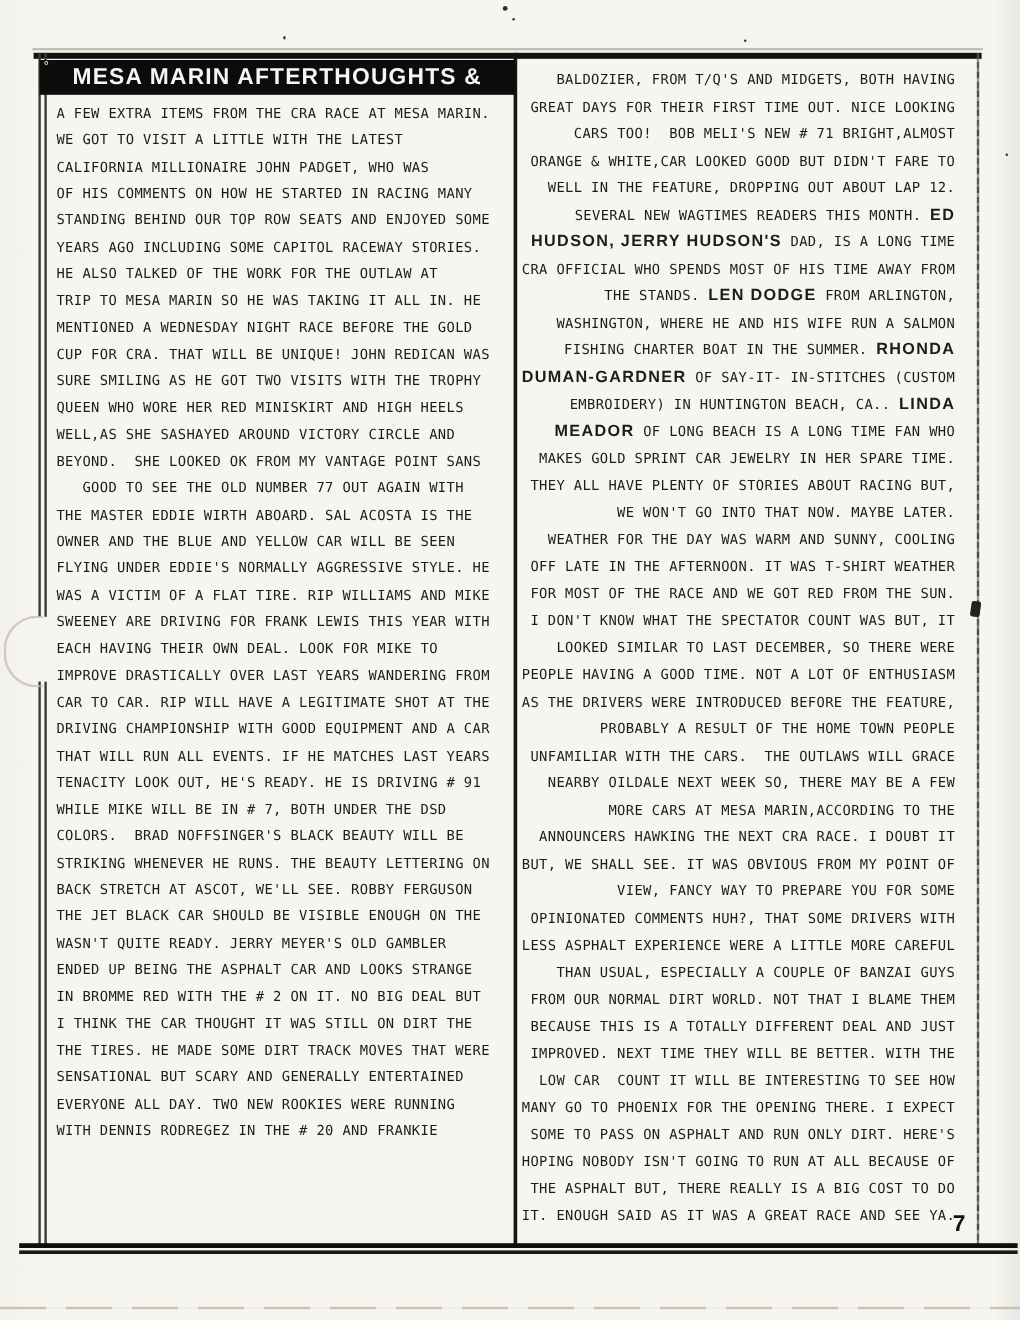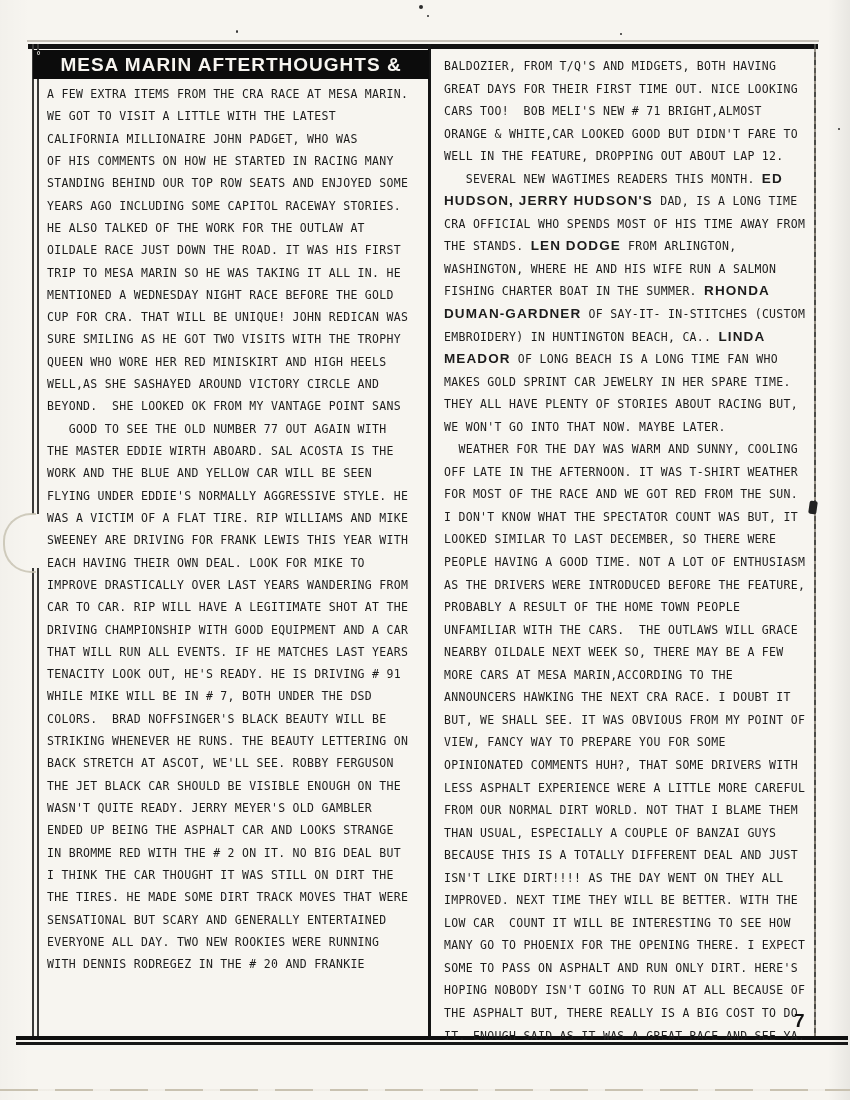--- a/index.html
+++ b/index.html
@@ -39,21 +39,21 @@
     padding-left:0;text-align:center;
     box-sizing:border-box;
   }
   .corner-mark{
     position:absolute;left:36px;top:51px;color:#f1efe8;
     font-family:"DejaVu Sans", sans-serif;font-size:10px;line-height:10px;z-index:3;
   }
   
   .col{position:absolute;color:#1c1c1c;font-size:11.5px;letter-spacing:0.3px;}
   .col-left{left:47px;top:83px;width:380px;--lh:22.32px;}
-  .col-right{left:444px;top:55px;width:368px;--lh:22.55px;}
+  .col-right{left:428px;top:55px;width:368px;text-align:right;--lh:22.55px;}
   .line{white-space:pre;line-height:var(--lh);height:var(--lh);}
   .bname{
     font-family:"Liberation Sans", sans-serif;font-weight:bold;
     font-size:13.5px;letter-spacing:1.1px;
   }
   .page-number{
     position:absolute;left:794px;top:1010px;color:#111;
     font-family:"Liberation Sans", sans-serif;font-weight:bold;font-size:19px;
   }
   
@@ -93,31 +93,30 @@
   <span class="corner-mark">°</span>
 
   <div class="col col-left" id="col-left">
       <div class="line"><span>A FEW EXTRA ITEMS FROM THE CRA RACE AT MESA MARIN.</span></div>
       <div class="line"><span>WE GOT TO VISIT A LITTLE WITH THE LATEST</span></div>
       <div class="line"><span>CALIFORNIA MILLIONAIRE JOHN PADGET, WHO WAS</span></div>
       <div class="line"><span>OF HIS COMMENTS ON HOW HE STARTED IN RACING MANY</span></div>
       <div class="line"><span>STANDING BEHIND OUR TOP ROW SEATS AND ENJOYED SOME</span></div>
       <div class="line"><span>YEARS AGO INCLUDING SOME CAPITOL RACEWAY STORIES.</span></div>
       <div class="line"><span>HE ALSO TALKED OF THE WORK FOR THE OUTLAW AT</span></div>
-      <div class="line"><span>OILDALE RACE JUST DOWN THE ROAD. IT WAS HIS FIRST</span></div>
       <div class="line"><span>TRIP TO MESA MARIN SO HE WAS TAKING IT ALL IN. HE</span></div>
       <div class="line"><span>MENTIONED A WEDNESDAY NIGHT RACE BEFORE THE GOLD</span></div>
       <div class="line"><span>CUP FOR CRA. THAT WILL BE UNIQUE! JOHN REDICAN WAS</span></div>
       <div class="line"><span>SURE SMILING AS HE GOT TWO VISITS WITH THE TROPHY</span></div>
       <div class="line"><span>QUEEN WHO WORE HER RED MINISKIRT AND HIGH HEELS</span></div>
       <div class="line"><span>WELL,AS SHE SASHAYED AROUND VICTORY CIRCLE AND</span></div>
       <div class="line"><span>BEYOND.  SHE LOOKED OK FROM MY VANTAGE POINT SANS</span></div>
       <div class="line"><span>   GOOD TO SEE THE OLD NUMBER 77 OUT AGAIN WITH</span></div>
       <div class="line"><span>THE MASTER EDDIE WIRTH ABOARD. SAL ACOSTA IS THE</span></div>
-      <div class="line"><span>WORK AND THE BLUE AND YELLOW CAR WILL BE SEEN</span></div>
+      <div class="line"><span>OWNER AND THE BLUE AND YELLOW CAR WILL BE SEEN</span></div>
       <div class="line"><span>FLYING UNDER EDDIE'S NORMALLY AGGRESSIVE STYLE. HE</span></div>
       <div class="line"><span>WAS A VICTIM OF A FLAT TIRE. RIP WILLIAMS AND MIKE</span></div>
       <div class="line"><span>SWEENEY ARE DRIVING FOR FRANK LEWIS THIS YEAR WITH</span></div>
       <div class="line"><span>EACH HAVING THEIR OWN DEAL. LOOK FOR MIKE TO</span></div>
       <div class="line"><span>IMPROVE DRASTICALLY OVER LAST YEARS WANDERING FROM</span></div>
       <div class="line"><span>CAR TO CAR. RIP WILL HAVE A LEGITIMATE SHOT AT THE</span></div>
       <div class="line"><span>DRIVING CHAMPIONSHIP WITH GOOD EQUIPMENT AND A CAR</span></div>
       <div class="line"><span>THAT WILL RUN ALL EVENTS. IF HE MATCHES LAST YEARS</span></div>
       <div class="line"><span>TENACITY LOOK OUT, HE'S READY. HE IS DRIVING # 91</span></div>
       <div class="line"><span>WHILE MIKE WILL BE IN # 7, BOTH UNDER THE DSD</span></div>
@@ -161,24 +160,23 @@
       <div class="line"><span>AS THE DRIVERS WERE INTRODUCED BEFORE THE FEATURE,</span></div>
       <div class="line"><span>PROBABLY A RESULT OF THE HOME TOWN PEOPLE</span></div>
       <div class="line"><span>UNFAMILIAR WITH THE CARS.  THE OUTLAWS WILL GRACE</span></div>
       <div class="line"><span>NEARBY OILDALE NEXT WEEK SO, THERE MAY BE A FEW</span></div>
       <div class="line"><span>MORE CARS AT MESA MARIN,ACCORDING TO THE</span></div>
       <div class="line"><span>ANNOUNCERS HAWKING THE NEXT CRA RACE. I DOUBT IT</span></div>
       <div class="line"><span>BUT, WE SHALL SEE. IT WAS OBVIOUS FROM MY POINT OF</span></div>
       <div class="line"><span>VIEW, FANCY WAY TO PREPARE YOU FOR SOME</span></div>
       <div class="line"><span>OPINIONATED COMMENTS HUH?, THAT SOME DRIVERS WITH</span></div>
       <div class="line"><span>LESS ASPHALT EXPERIENCE WERE A LITTLE MORE CAREFUL</span></div>
+      <div class="line"><span>THAN USUAL, ESPECIALLY A COUPLE OF BANZAI GUYS</span></div>
       <div class="line"><span>FROM OUR NORMAL DIRT WORLD. NOT THAT I BLAME THEM</span></div>
-      <div class="line"><span>THAN USUAL, ESPECIALLY A COUPLE OF BANZAI GUYS</span></div>
       <div class="line"><span>BECAUSE THIS IS A TOTALLY DIFFERENT DEAL AND JUST</span></div>
-      <div class="line"><span>ISN'T LIKE DIRT!!!! AS THE DAY WENT ON THEY ALL</span></div>
       <div class="line"><span>IMPROVED. NEXT TIME THEY WILL BE BETTER. WITH THE</span></div>
       <div class="line"><span>LOW CAR  COUNT IT WILL BE INTERESTING TO SEE HOW</span></div>
       <div class="line"><span>MANY GO TO PHOENIX FOR THE OPENING THERE. I EXPECT</span></div>
       <div class="line"><span>SOME TO PASS ON ASPHALT AND RUN ONLY DIRT. HERE'S</span></div>
       <div class="line"><span>HOPING NOBODY ISN'T GOING TO RUN AT ALL BECAUSE OF</span></div>
       <div class="line"><span>THE ASPHALT BUT, THERE REALLY IS A BIG COST TO DO</span></div>
       <div class="line"><span>IT. ENOUGH SAID AS IT WAS A GREAT RACE AND SEE YA.</span></div>
     </div>
 
   <div class="page-number">7</div>

